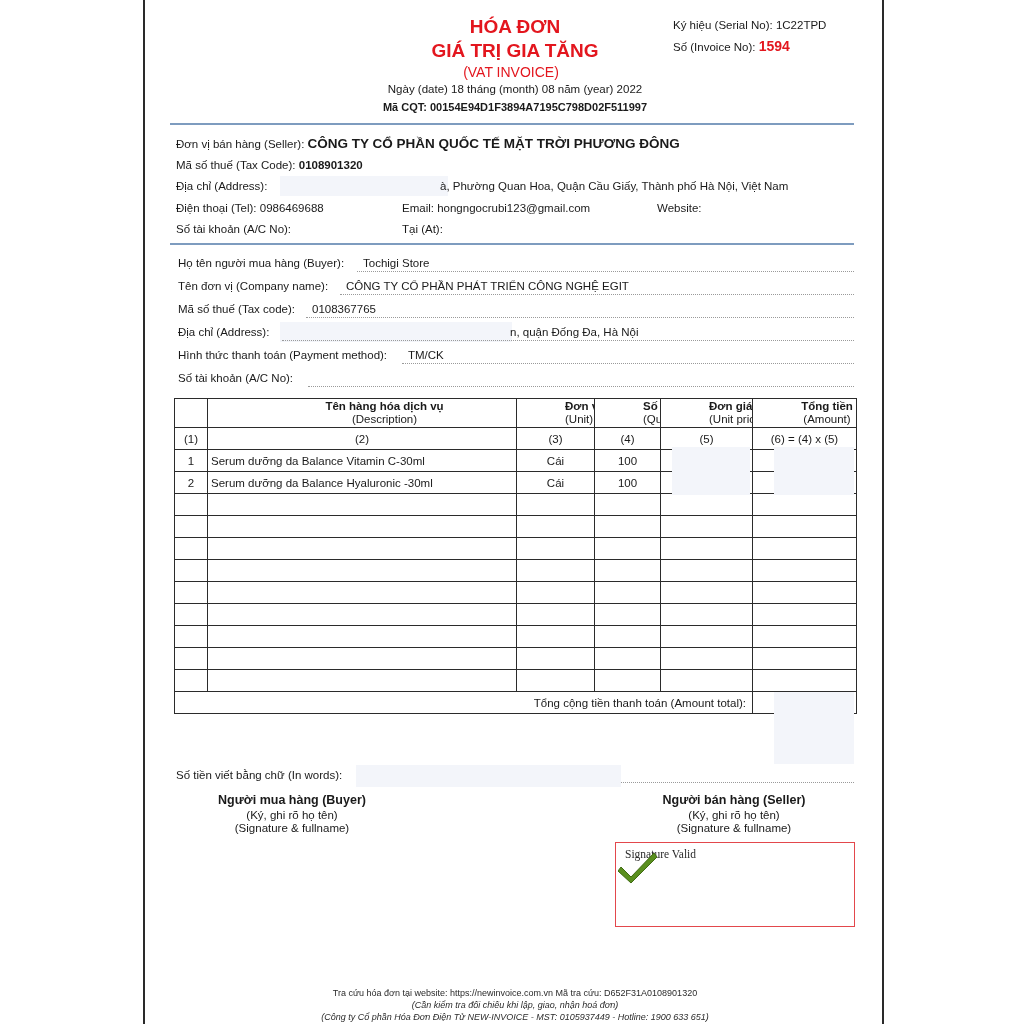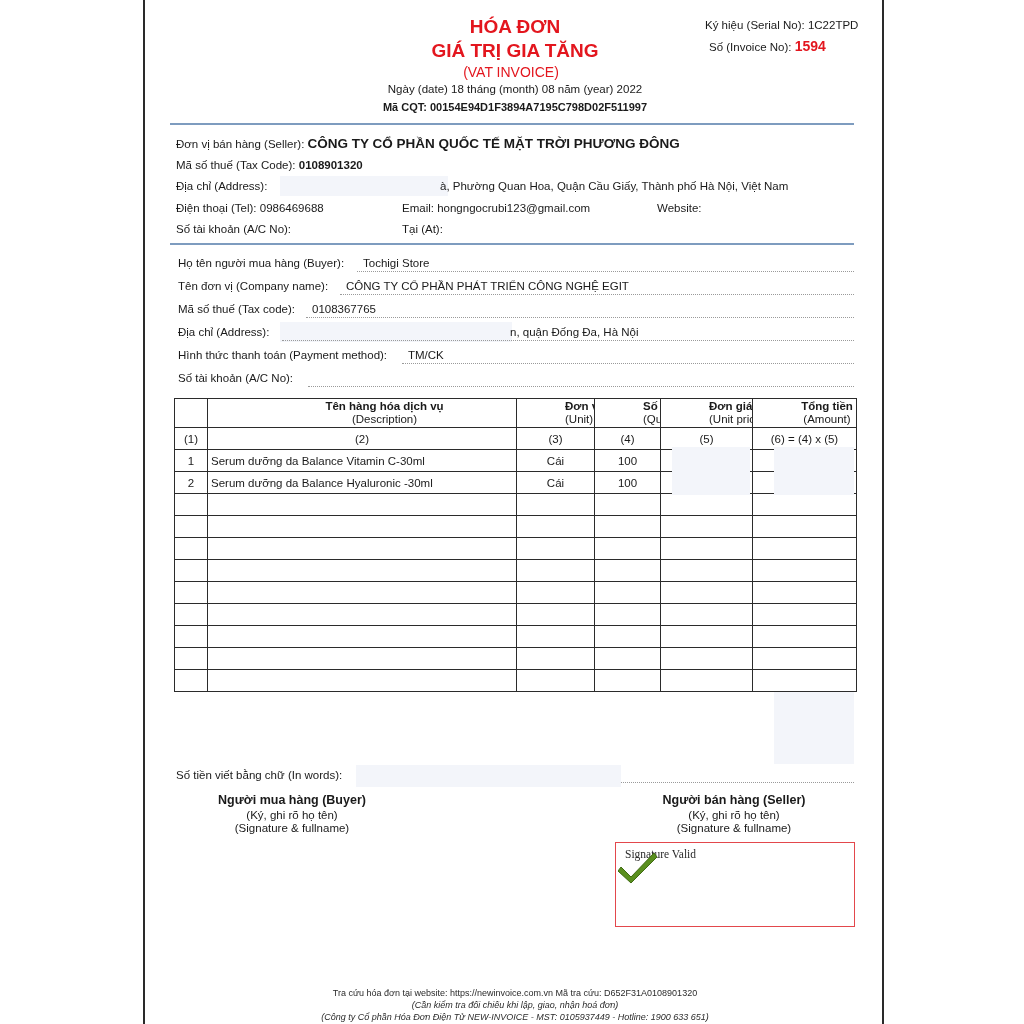--- a/index.html
+++ b/index.html
@@ -47,25 +47,25 @@
 
 <div class="page-edge" style="left:143px;"></div>
 <div class="page-edge" style="left:882px;"></div>
 
 <div class="abs red title1" style="left:0; width:1030px; text-align:center; top:16px;">HÓA ĐƠN</div>
 <div class="abs red title2" style="left:0; width:1030px; text-align:center; top:40px;">GIÁ TRỊ GIA TĂNG</div>
 <div class="abs red" style="left:0; width:1022px; text-align:center; top:64px; font-size:14px;">(VAT INVOICE)</div>
 <div class="abs small" style="left:0; width:1030px; text-align:center; top:83px;">Ngày (date) 18 tháng (month) 08 năm (year) 2022</div>
 <div class="abs small bold" style="left:0; width:1030px; text-align:center; top:101px; font-size:11px;">Mã CQT: 00154E94D1F3894A7195C798D02F511997</div>
 
-<div class="abs small" style="left:705px; top:19px;">
+<div class="abs small" style="left:673px; top:19px;">
   <span>Ký hiệu (Serial No):</span>
   <span>1C22TPD</span>
 </div>
-<div class="abs small" style="left:673px; top:38px;margin-left:36px;">
+<div class="abs small" style="left:673px; top:38px;">
   <span>Số (Invoice No):</span>
   <span class="red bold" style="font-size:14px;">1594</span>
 </div>
 
 <div class="sep" style="top:123px;"></div>
 
 <div class="abs lbl" style="left:176px; top:136px;">
   <span>Đơn vị bán hàng (Seller):</span>
   <span class="bold" style="font-size:13.5px;">CÔNG TY CỔ PHẦN QUỐC TẾ MẶT TRỜI PHƯƠNG ĐÔNG</span>
 </div>
@@ -221,20 +221,24 @@
         <td></td>
       </tr>
   <tr>
         <td></td>
         <td></td>
         <td></td>
         <td></td>
         <td></td>
         <td></td>
       </tr>
+  <tr class="sum">
+    <td colspan="5">Tổng cộng tiền thanh toán (Amount total):</td>
+    <td></td>
+  </tr>
 </tbody>
   </table>
 
 <div class="blur" style="left:672px; top:447px; width:78px; height:48px;"></div>
 <div class="blur" style="left:774px; top:447px; width:80px; height:48px;"></div>
 <div class="blur" style="left:774px; top:692px; width:80px; height:72px;"></div>
 
 <div class="abs lbl" style="left:176px; top:769px;">Số tiền viết bằng chữ (In words):</div>
 <div class="blur" style="left:356px; top:765px; width:265px; height:22px;"></div>
 <div class="dotline" style="left:621px; width:233px; top:782px;"></div>

